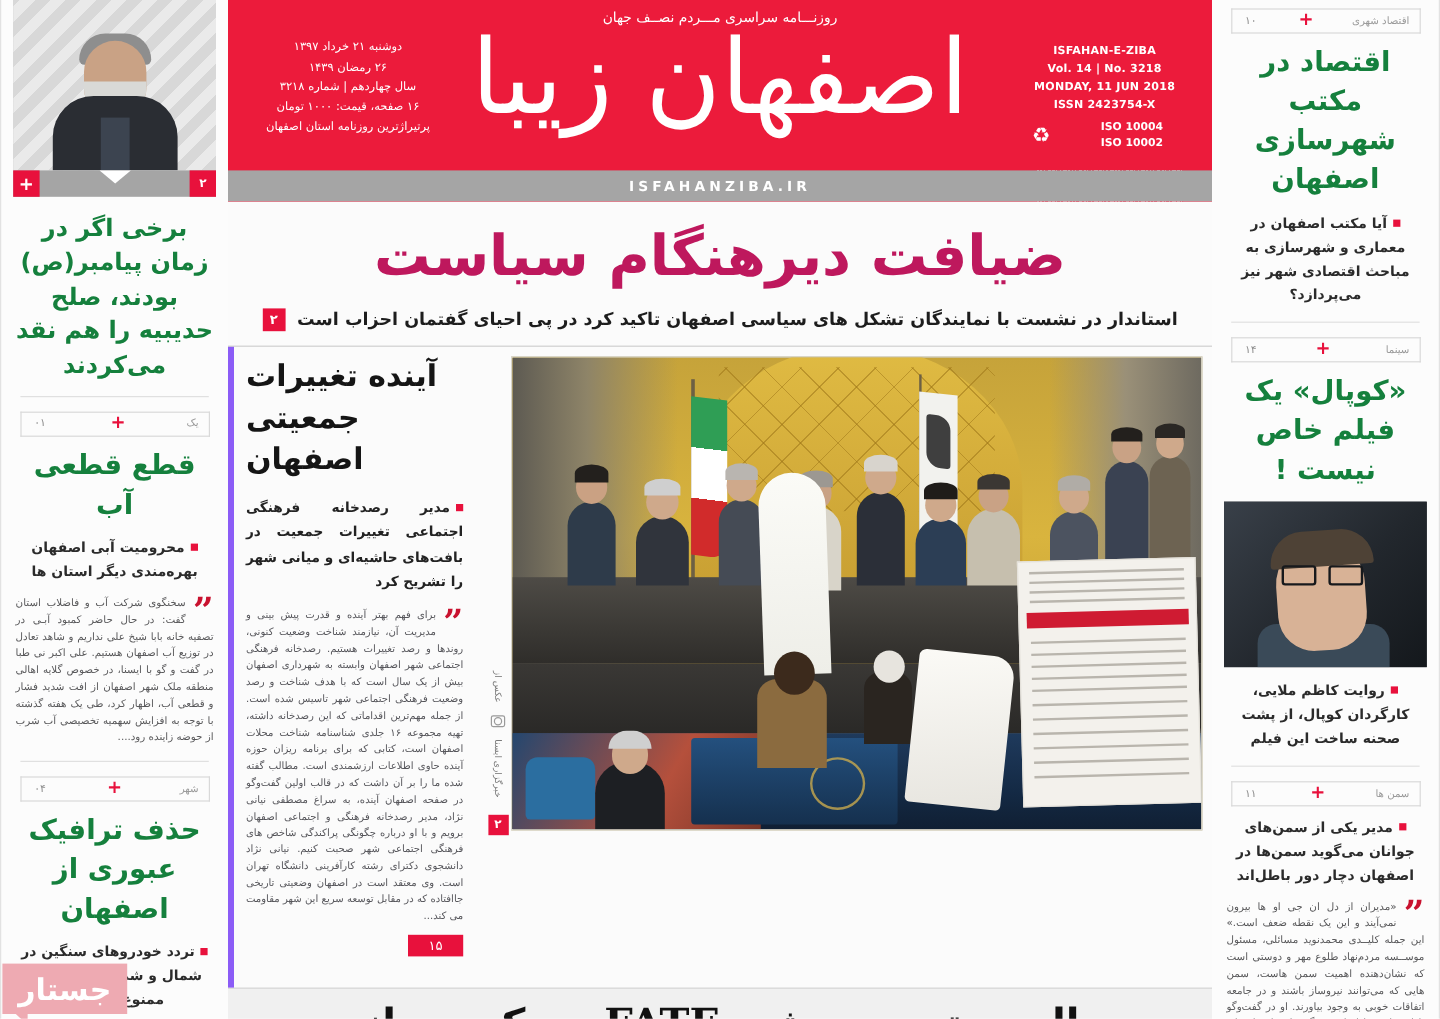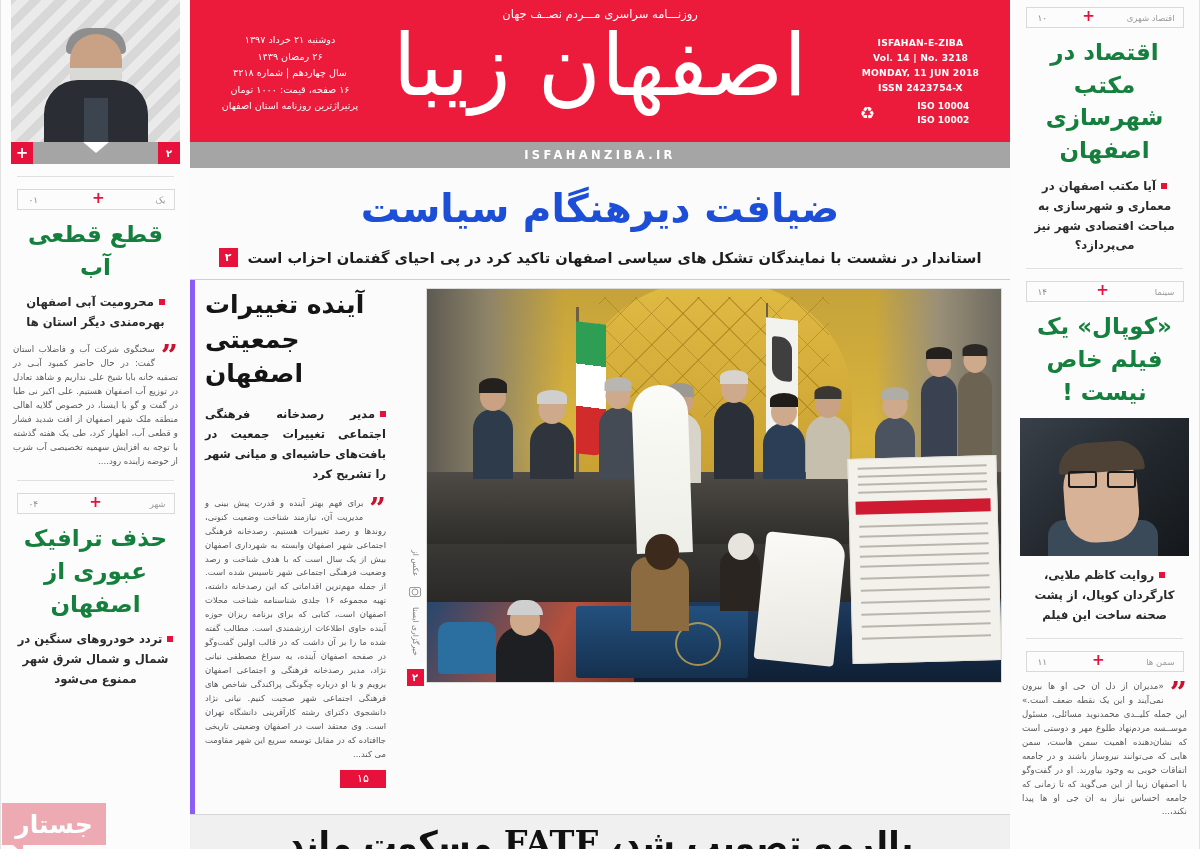--- a/index.html
+++ b/index.html
@@ -211,21 +211,21 @@
   .mh-url {
     position: absolute; bottom: 0; left: 0; right: 0; height: 26px;
     background: #a5a5a5; color: #fff; font-size: 11.5px; font-weight: bold;
     letter-spacing: 3.4px; display:flex; align-items:center; justify-content:center;
     direction: ltr;
   }
 
   
   .lead-wrap { padding: 18px 18px 0; }
   .lead-title {
-    font-size: 39px; font-weight: bold; color: #1d4ed8; text-align: center;
+    font-size: 47px; font-weight: bold; color: #be185d; text-align: center;
     line-height: 1.18; letter-spacing: -1.2px;
   }
   .lead-sub-row {
     display: flex; align-items: center; justify-content: center;
     gap: 10px; margin-top: 16px; padding-bottom: 12px;
   }
   .lead-sub {
     font-size: 14.6px; font-weight: bold; color: #1d1d1d; white-space: nowrap;
   }
   .pagechip {
@@ -463,20 +463,21 @@
           <div class="hs-shirt"></div>
         </div>
       </div>
       <div class="caption-bar">
         <div class="cb-badge">۲</div>
         <div class="cb-notch"></div>
         <div class="cb-badge cb-plus">+</div>
       </div>
     </div>
 
+    <h2 class="side-title" style="font-size:20px;margin-top:12px">برخی اگر در زمان پیامبر(ص) بودند، صلح حدیبیه را هم نقد می‌کردند</h2>
 
     <div class="divider"></div>
 
     <div class="sec-badge">
       <span class="sec-name">یک</span>
       <span class="sec-plus">+</span>
       <span class="sec-page">۰۱</span>
     </div>
     <h2 class="side-title">قطع قطعی آب</h2>
     <p class="side-sub">
@@ -689,20 +690,23 @@
       <span class="sq"></span><span>روایت کاظم ملایی، کارگردان کوپال، از پشت صحنه ساخت این فیلم</span>
     </p>
 
     <div class="divider"></div>
 
     <div class="sec-badge">
       <span class="sec-name">سمن ها</span>
       <span class="sec-plus">+</span>
       <span class="sec-page">۱۱</span>
     </div>
+    <p class="side-sub">
+      <span class="sq"></span><span>مدیر یکی از سمن‌های جوانان می‌گوید سمن‌ها در اصفهان دچار دور باطل‌اند</span>
+    </p>
     <p class="side-body">
       <span class="qmark">”</span><span>«مدیران از دل ان جی او ها بیرون نمی‌آیند و این یک نقطه ضعف است.» این جمله کلیــدی محمدنوید مسائلی، مسئول موســسه مردم‌نهاد طلوع مهر و دوستی است که نشان‌دهنده اهمیت سمن هاست، سمن هایی که می‌توانند نیروساز باشند و در جامعه اتفاقات خوبی به وجود بیاورند. او در گفت‌وگو با اصفهان زیبا از این می‌گوید که تا زمانی که جامعه احساس نیاز به ان جی او ها پیدا نکند،...</span>
     </p>
   </aside>
 
   <div class="watermark">
     <span class="wm-txt">جستار</span>
   </div>
 </div>
 

